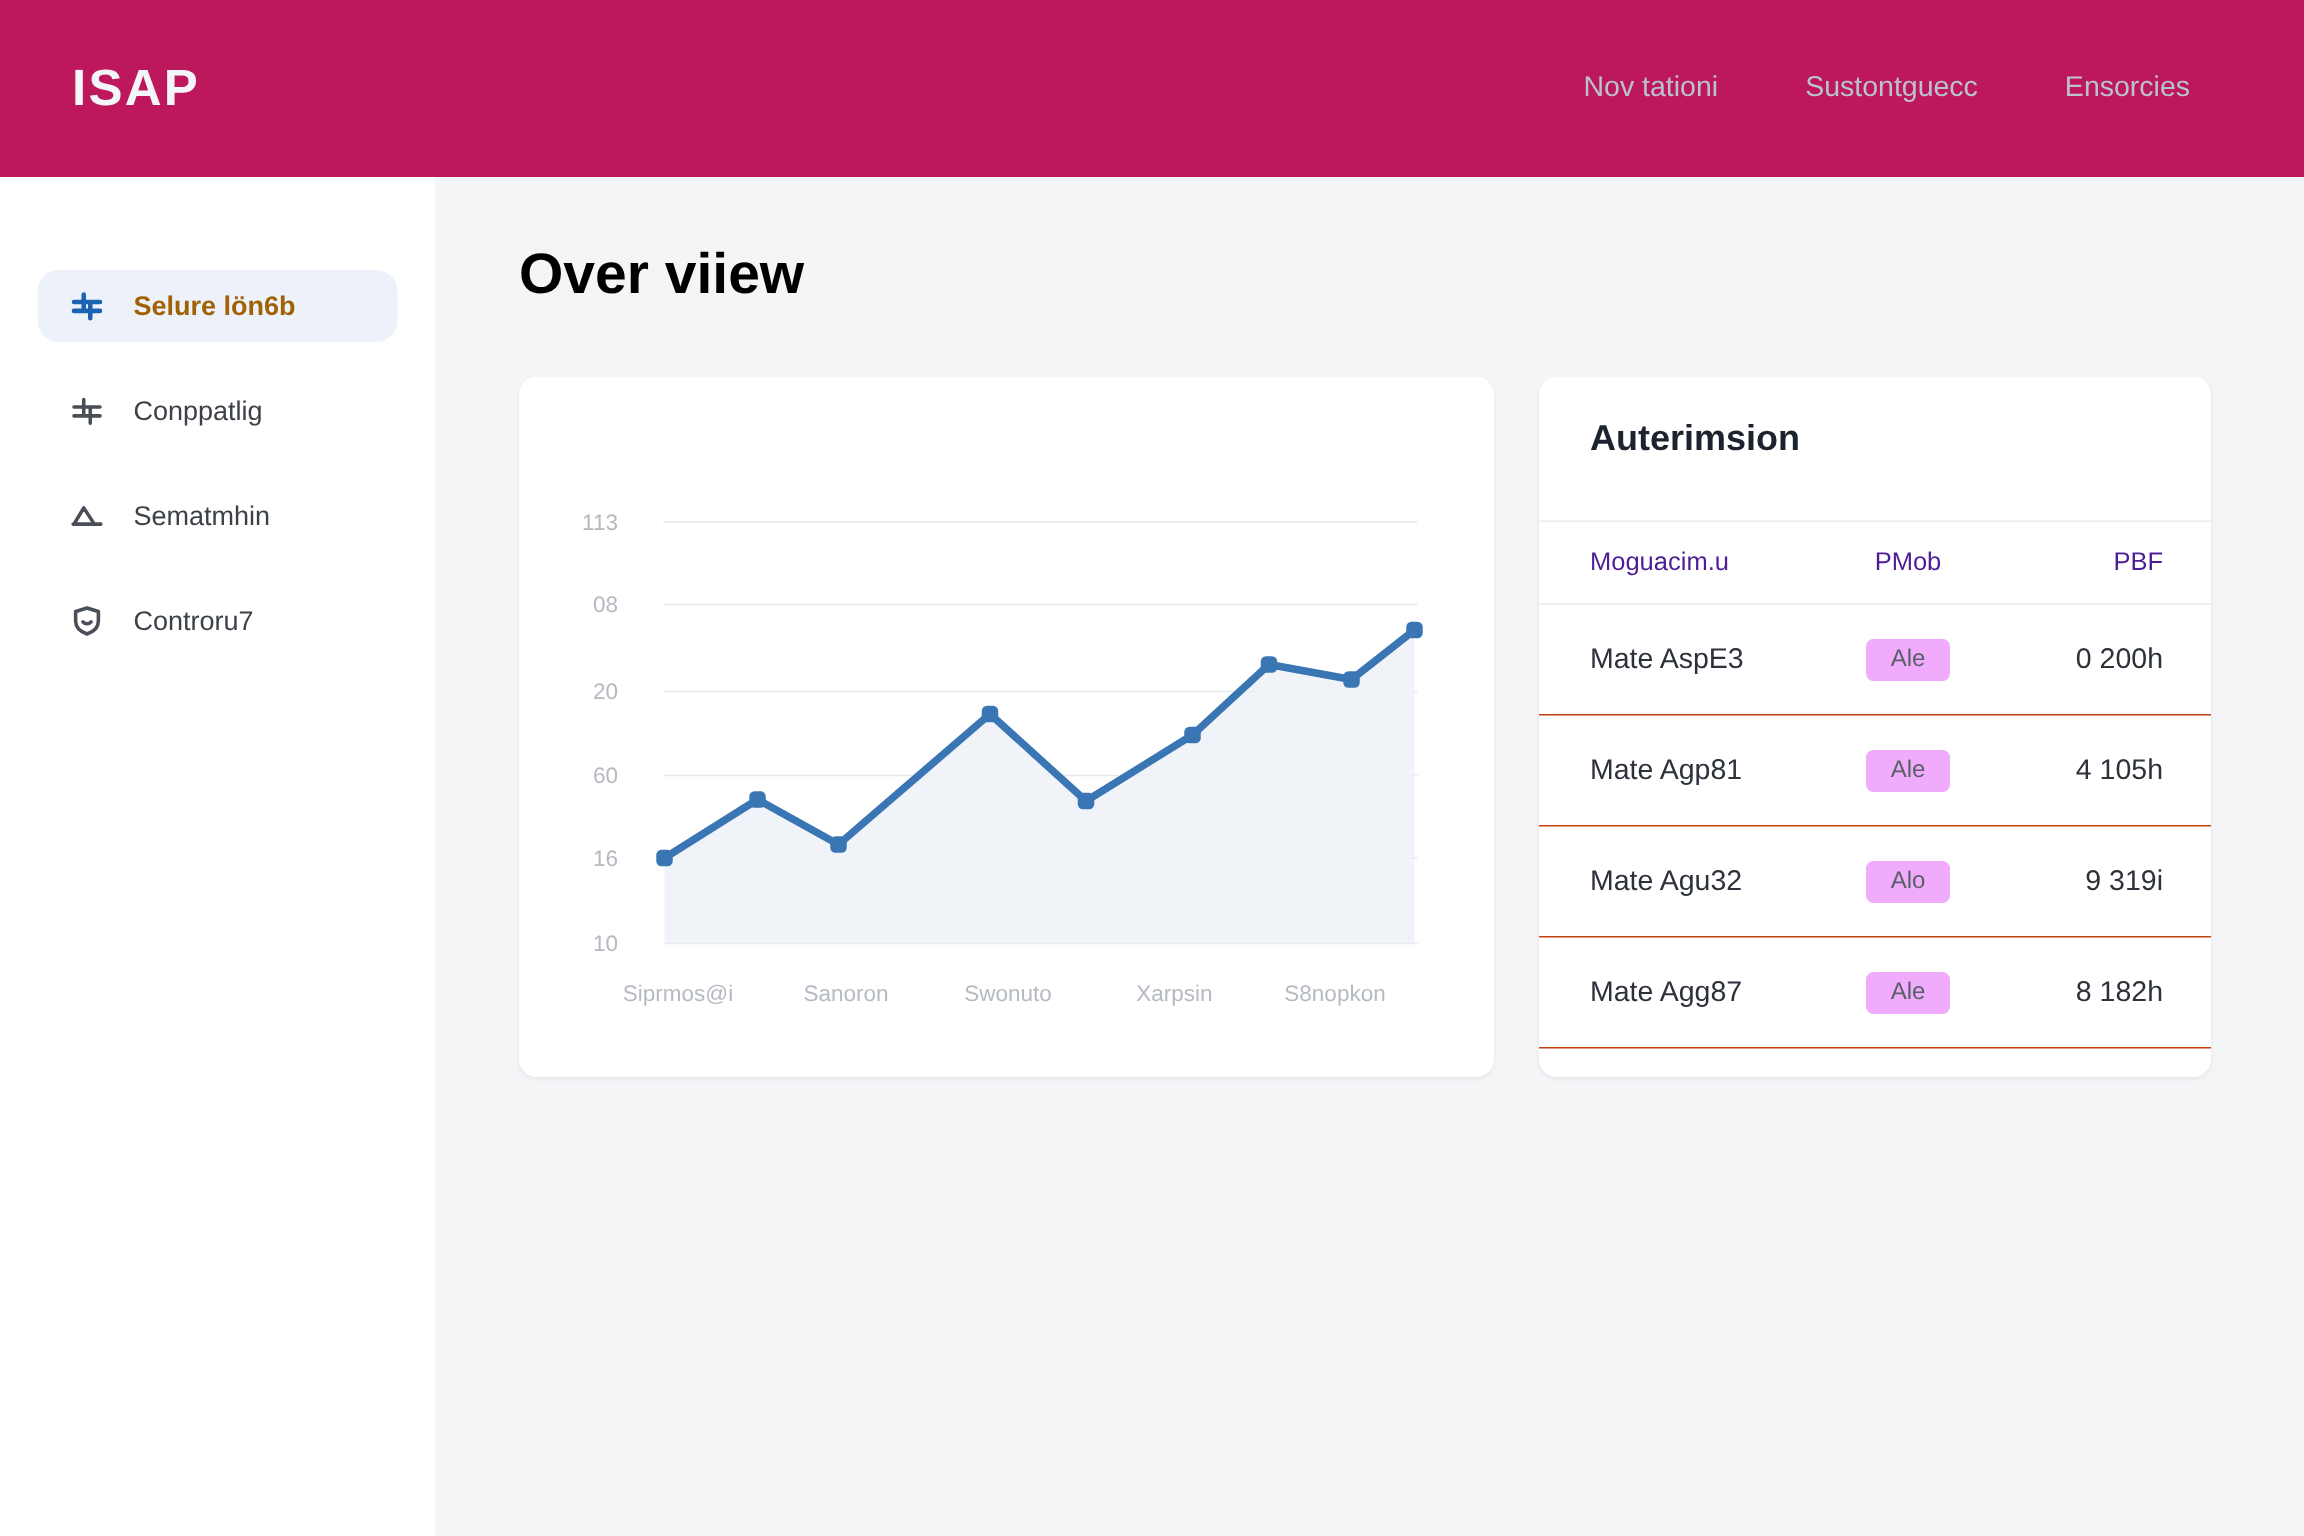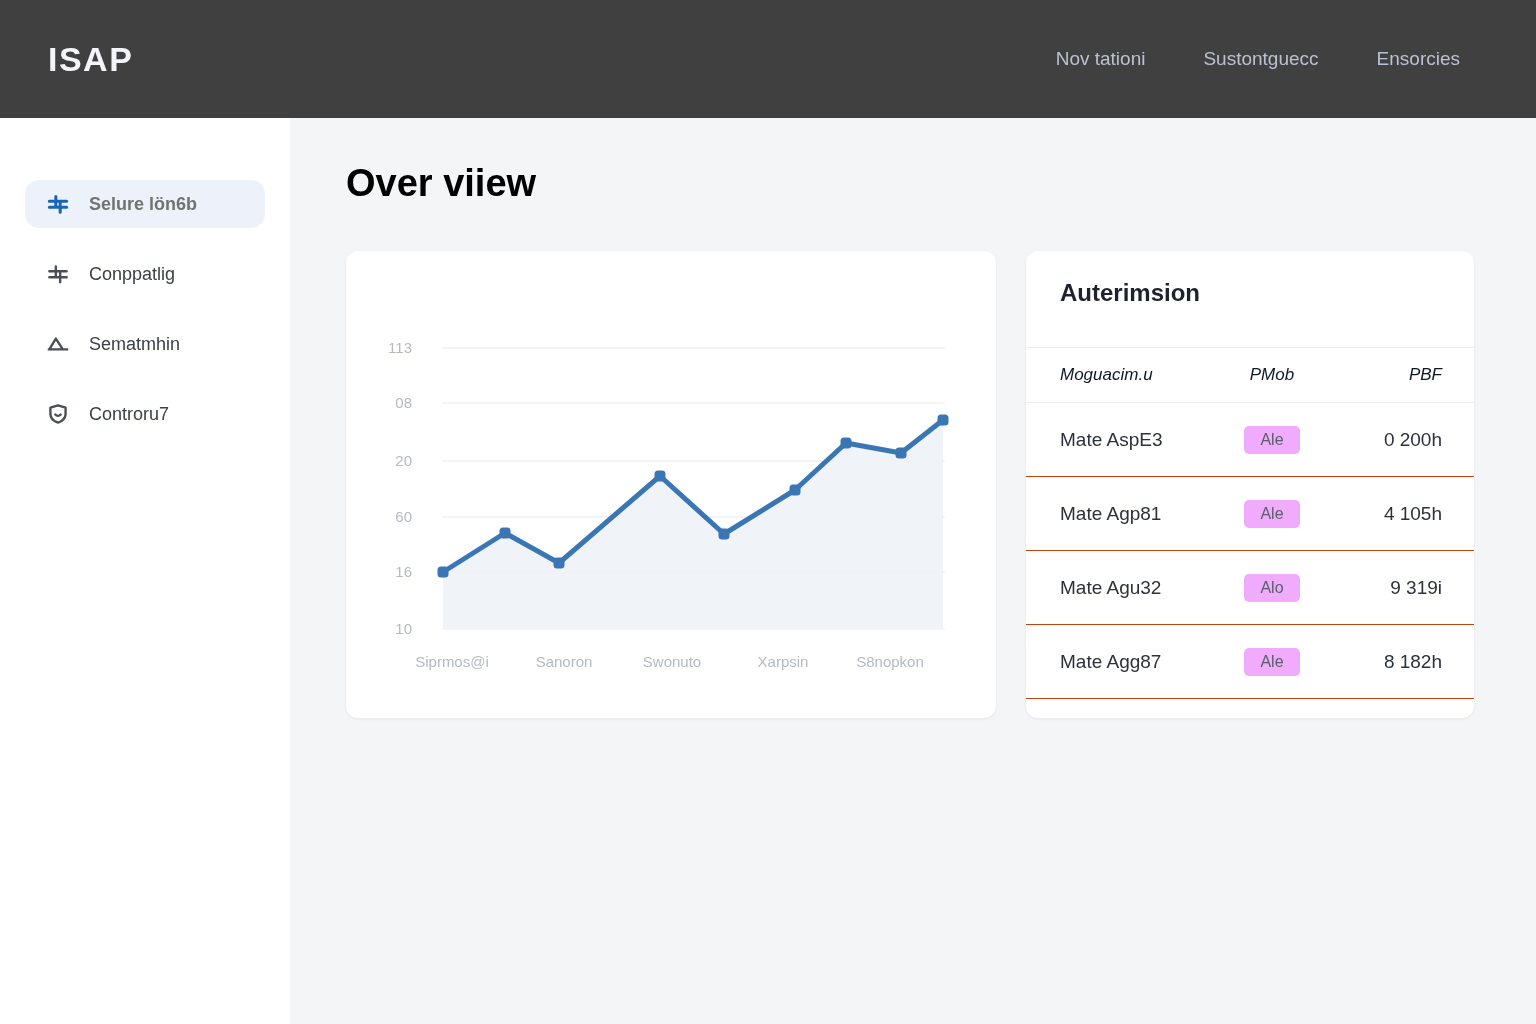--- a/index.html
+++ b/index.html
@@ -6,39 +6,39 @@
   html, body { margin: 0; padding: 0; }
   body {
     width: 1536px; height: 1024px;
     font-family: "Liberation Sans", sans-serif;
     background: #f4f5f7;
     overflow: hidden;
   }
 
   
   .topbar {
-    height: 118px; background: #404040;
+    height: 118px; background: #be185d;
     display: flex; align-items: center; justify-content: space-between;
     padding: 0 76px 0 48px;
   }
   .logo { color: #f3f5f8; font-size: 34px; font-weight: 700; letter-spacing: 1.5px; }
   .topnav { display: flex; gap: 58px; }
   .topnav a { color: #b9c1d3; font-size: 19px; text-decoration: none; cursor: pointer; }
 
   
   .shell { display: flex; height: 906px; }
   .sidebar { width: 290px; background: #ffffff; padding: 62px 25px 0 25px; flex: none; }
   .side-item {
     display: flex; align-items: center; height: 48px;
     padding-left: 20px; margin-bottom: 22px;
     border-radius: 14px; color: #3c4148; font-size: 18px; cursor: pointer;
   }
   .side-item .icn { width: 26px; height: 26px; margin-right: 18px; flex: none; }
   .side-item .icn svg { width: 100%; height: 100%; stroke: #4a4f57; fill: none; stroke-width: 2.2; stroke-linecap: round; stroke-linejoin: round; }
-  .side-item.active { background: #edf2fa; color: #737373; font-weight: 600; }
+  .side-item.active { background: #edf2fa; color: #a16207; font-weight: 600; }
   .side-item.active .icn svg { stroke: #1b63b4; stroke-width: 2.8; }
 
   
   main { flex: 1; padding: 44px 0 0 56px; }
   h1 { margin: 0 0 40px 0; font-size: 38px; font-weight: 700; color: #000000; }
 
   .stats { display: grid; grid-template-columns: 257px 255px 250px 263px; gap: 33px; }
   .card {
     background: #ffffff; border-radius: 10px;
     box-shadow: 0 1px 3px rgba(20,30,50,.07);
@@ -52,21 +52,21 @@
   .card h2 { margin: 0; padding: 28px 0 0 34px; font-size: 24px; font-weight: 600; color: #1d232e; }
 
   .chart-card { width: 650px; height: 467px; position: relative; border-radius: 12px; }
   .chart-card svg { position: absolute; left: 0; top: 0; font-family: inherit; }
 
   .table-card { width: 448px; height: 467px; border-radius: 12px; }
   .thead {
     display: grid; grid-template-columns: 1fr 100px 120px; align-items: center;
     height: 56px; margin-top: 40px; padding: 0 32px 0 34px;
     border-top: 1px solid #ececef; border-bottom: 1px solid #ececef;
-    color: #0f172a; font-size: 17px; font-style: italic;
+    color: #4c1d95; font-size: 17px;
   }
   .thead .c2 { text-align: center; }
   .thead .c3 { text-align: right; }
   .trow {
     display: grid; grid-template-columns: 1fr 100px 120px; align-items: center;
     height: 74px; padding: 0 32px 0 34px;
     border-bottom: 1px solid #c2410c;
     font-size: 19px; color: #2c313a;
   }
   .badge {

